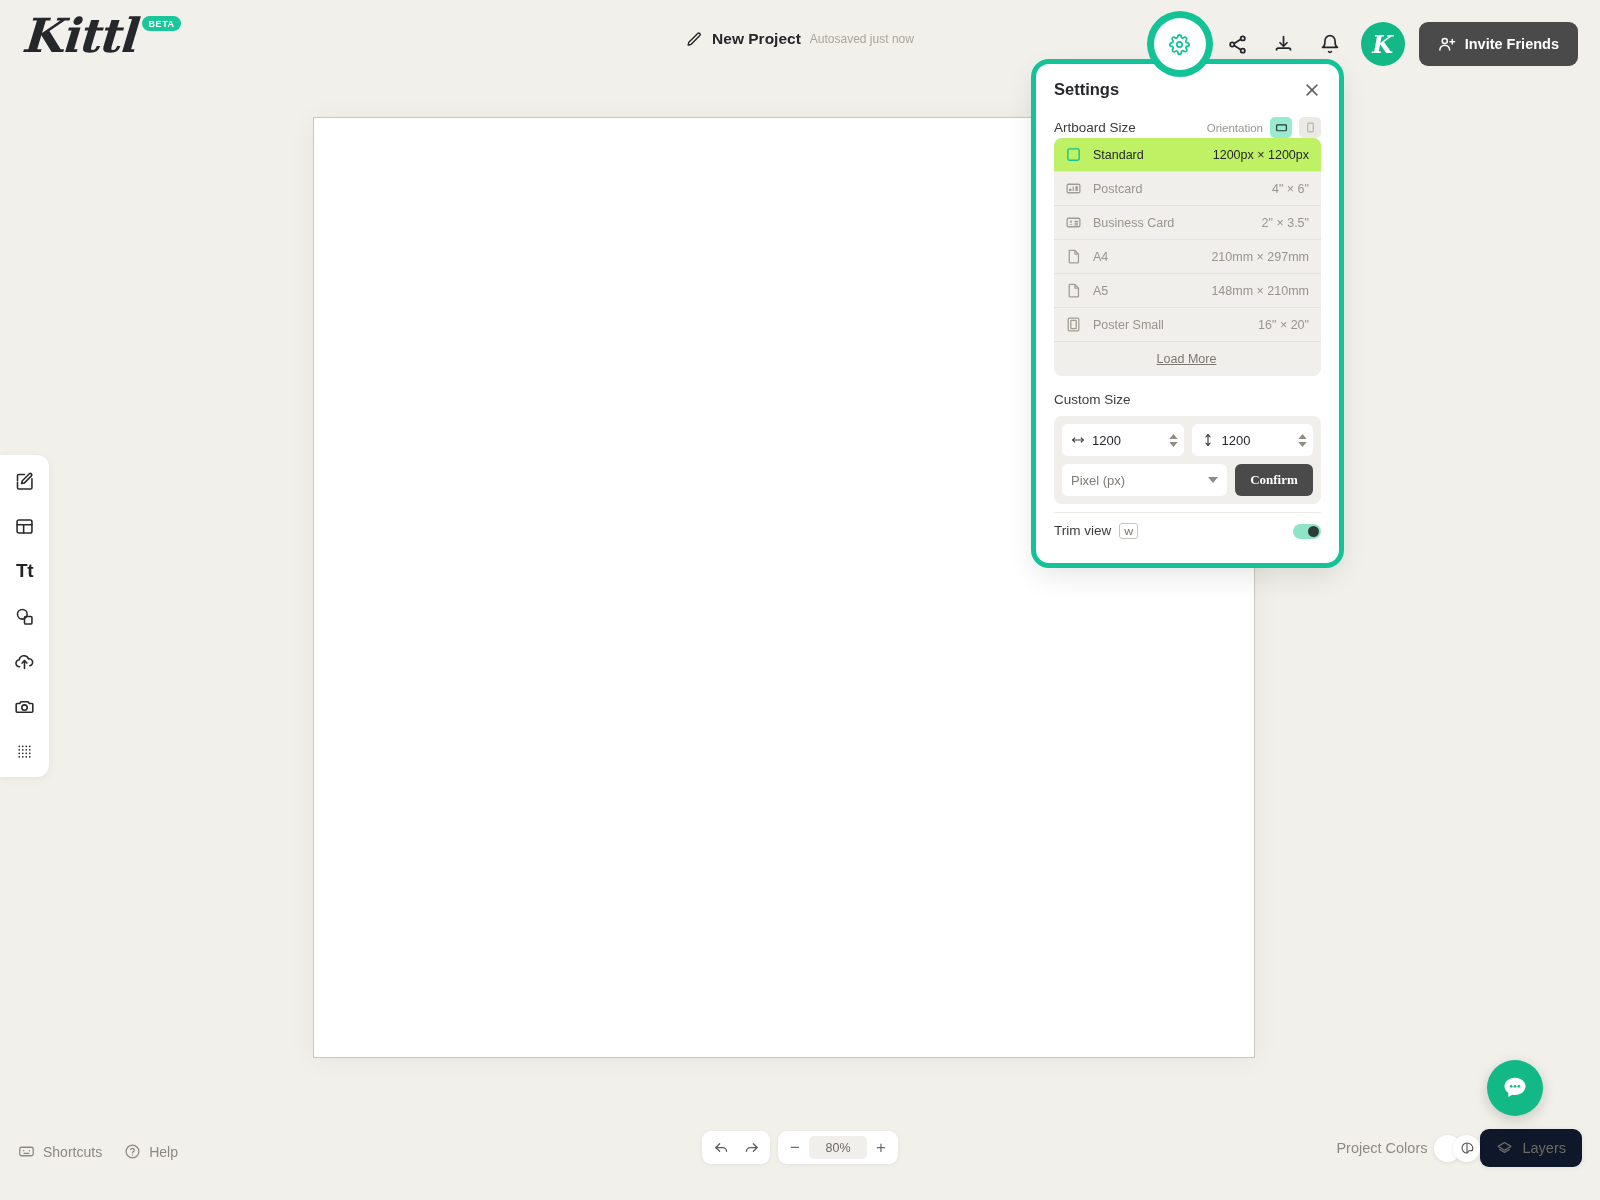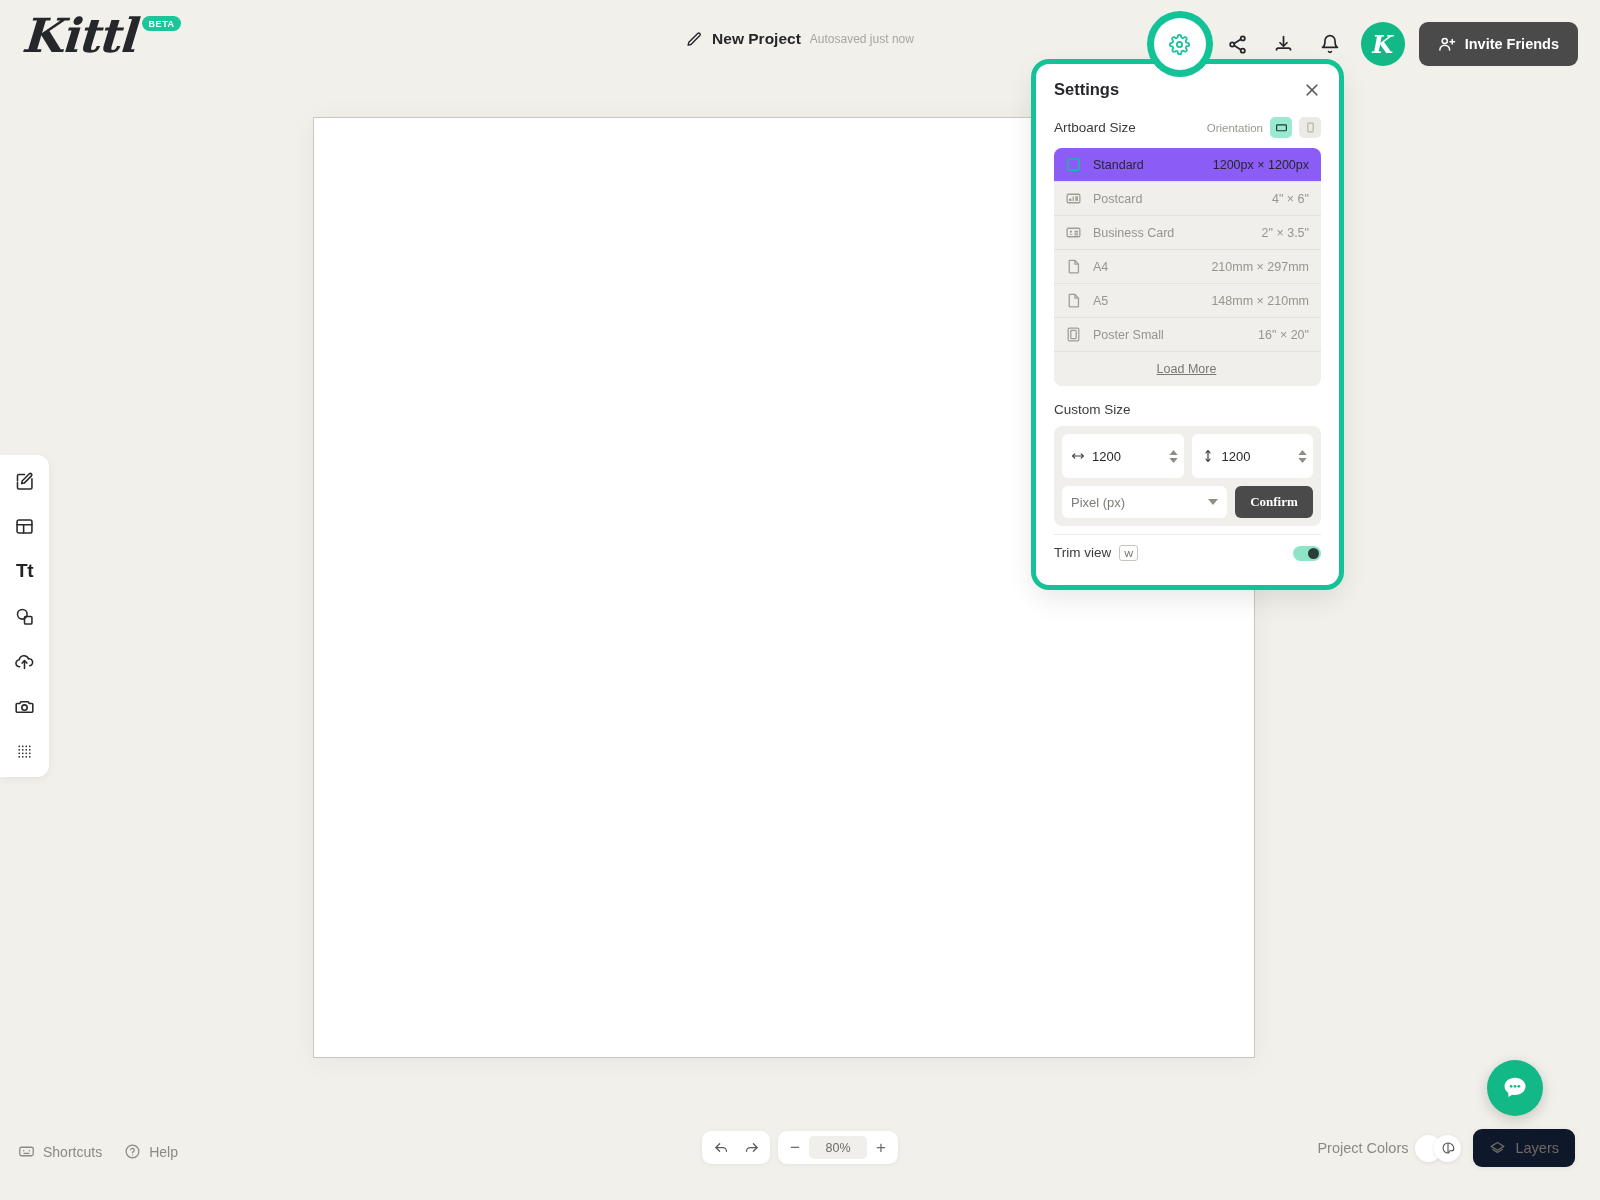--- a/index.html
+++ b/index.html
@@ -121,21 +121,20 @@
   }
   .panel-head {
     display: flex; align-items: center; justify-content: space-between;
     margin-bottom: 18px;
   }
   .panel-title { font-size: 16.5px; font-weight: 700; color: #26272b; }
   .close-x { width: 18px; height: 18px; cursor: pointer; color: #5f5f5f; }
 
   .row-label-line {
     display: flex; align-items: center; justify-content: space-between;
-    margin-bottom: 10px;
   }
   .section-label { font-size: 13.5px; color: #3b3b3b; }
   .orient-group { display: flex; align-items: center; gap: 7px; }
   .orient-text { font-size: 11.5px; color: #9a978f; }
   .orient-btn {
     width: 22px; height: 21px; border-radius: 5px;
     display: flex; align-items: center; justify-content: center;
     cursor: pointer;
   }
   .orient-btn.active { background: #99ead0; }
@@ -143,21 +142,21 @@
 
   .size-list {
     background: #f1efeb; border-radius: 8px; overflow: hidden;
   }
   .size-row {
     display: flex; align-items: center;
     height: 34px; padding: 0 12px 0 10px;
     border-bottom: 1px solid #e4e2dc;
     cursor: pointer;
   }
-  .size-row:first-child { background: #8b5cf6; }
+  .size-row:first-child { background: #bef264; }
   .size-row.loadmore {
     justify-content: center; border-bottom: none; height: 34px;
   }
   .size-icon {
     width: 19px; height: 19px; margin-right: 10px;
     display: flex; align-items: center; justify-content: center;
     color: #a09d95; flex: 0 0 auto;
   }
   .size-icon.selected { color: #13c296; }
   .size-icon svg { width: 17px; height: 17px; }
@@ -168,21 +167,21 @@
   .loadmore-text {
     font-size: 12.5px; color: #7b7871; text-decoration: underline; cursor: pointer;
   }
 
   .custom-label { font-size: 13.5px; color: #3b3b3b; margin: 16px 0 9px; }
   .custom-box {
     background: #f1efeb; border-radius: 8px; padding: 8px;
   }
   .custom-inputs { display: flex; gap: 8px; }
   .num-field {
-    flex: 1 1 0; height: 44px; background: #fff; border-radius: 6px;
+    flex: 1 1 0; height: 32px; background: #fff; border-radius: 6px;
     display: flex; align-items: center; padding: 0 6px 0 9px; gap: 7px;
   }
   .num-field .dim-ico { width: 14px; height: 14px; color: #3c3c3c; flex: 0 0 auto; }
   .num-field input {
     border: none; outline: none; background: transparent;
     font-family: "Liberation Sans", sans-serif;
     font-size: 13px; color: #26272b; width: 100%;
   }
   .stepper {
     display: flex; flex-direction: column; align-items: center;
@@ -266,22 +265,22 @@
     display: flex; align-items: center; justify-content: center;
     font-size: 12.5px; color: #6d6a63; cursor: pointer;
   }
   .plusminus {
     width: 24px; height: 26px; display: flex; align-items: center;
     justify-content: center; font-size: 17px; color: #6d6a63; cursor: pointer;
     user-select: none;
   }
 
   .bottom-right {
-    position: absolute; right: 25px; bottom: 33px;
-    display: flex; align-items: center; gap: 12px; margin-left: 11px;
+    position: absolute; right: 18px; bottom: 33px;
+    display: flex; align-items: center;  margin-left: 11px;
   }
   .proj-colors { display: flex; align-items: center; gap: 7px; cursor: pointer; }
   .proj-colors-label { font-size: 14.5px; color: #8c8982; }
   .color-swatches { position: relative; width: 46px; height: 27px; }
   .sw {
     position: absolute; top: 0; width: 27px; height: 27px;
     border-radius: 50%; background: #fff;
     box-shadow: 0 1px 4px rgba(0,0,0,.09);
   }
   .sw.a { left: 0; }

